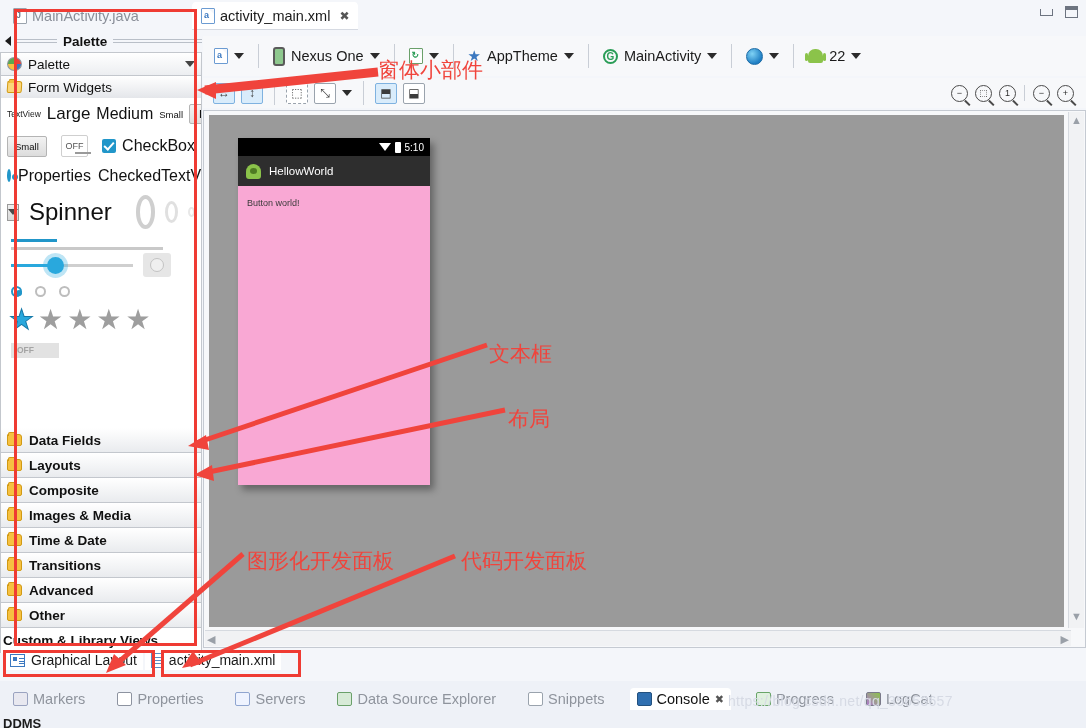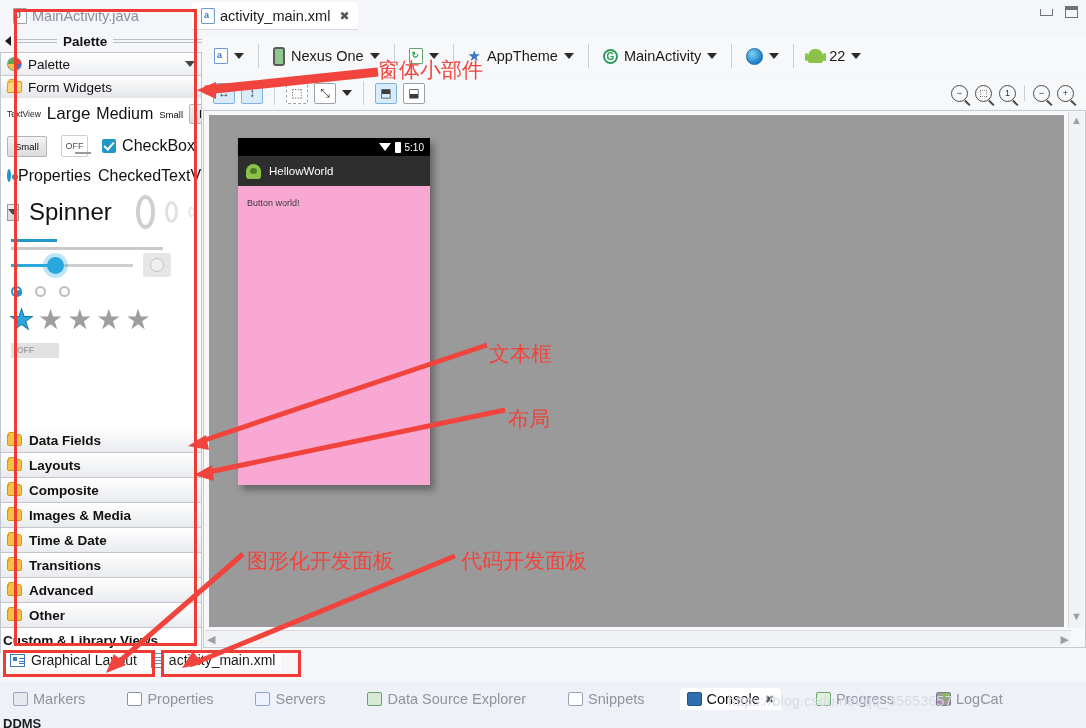--- a/index.html
+++ b/index.html
@@ -148,21 +148,21 @@
   .gtab{display:flex;align-items:center;gap:6px;padding:2px 6px;background:#fff;}
   .gl-ic{width:15px;height:13px;border:1px solid #3b78c0;background:#fff;position:relative;}
   .gl-ic:before{content:"";position:absolute;left:2px;top:2px;width:4px;height:4px;background:#3b78c0;}
   .gl-ic:after{content:"";position:absolute;left:8px;top:3px;width:5px;height:1px;background:#3b78c0;
      box-shadow:0 3px 0 #3b78c0,0 5px 0 #3b78c0;}
   .xm-ic{width:12px;height:15px;border:1px solid #5a8ec4;background:#fff;position:relative;}
   .xm-ic:after{content:"";position:absolute;left:2px;top:3px;width:7px;height:1px;background:#5a8ec4;
      box-shadow:0 3px 0 #5a8ec4,0 6px 0 #5a8ec4;}
 
   .viewbar{position:absolute;left:0;top:681px;width:1086px;height:47px;background:#eef1f7;}
-  .vtabs{position:absolute;left:6px;top:688px;display:flex;align-items:flex-end;gap:28px;font-size:14.5px;color:#8f949d;}
+  .vtabs{position:absolute;left:6px;top:688px;display:flex;align-items:flex-end;gap:18px;font-size:14.5px;color:#8f949d;}
   .vtab{display:flex;align-items:center;gap:5px;padding:3px 7px;}
   .vtab.active{background:#fff;color:#111;border-top-left-radius:4px;border-top-right-radius:4px;}
   .vtab .x{font-size:11px;color:#555;}
   .ddms{position:absolute;left:3px;top:716px;font-size:13px;font-weight:bold;color:#1b1b1b;}
   .wmark{position:absolute;left:728px;top:693px;font-size:14px;color:#d6dae4;letter-spacing:.3px;}
   .vi{width:15px;height:14px;border-radius:2px;display:inline-block;}
   .vi.markers{background:#e8e8f0;border:1px solid #9aa3c0;}
   .vi.props{background:#fff;border:1px solid #8d93a0;}
   .vi.servers{background:#eef3ff;border:1px solid #8fa5d0;}
   .vi.dse{background:#d7ead7;border:1px solid #6aa06a;}

